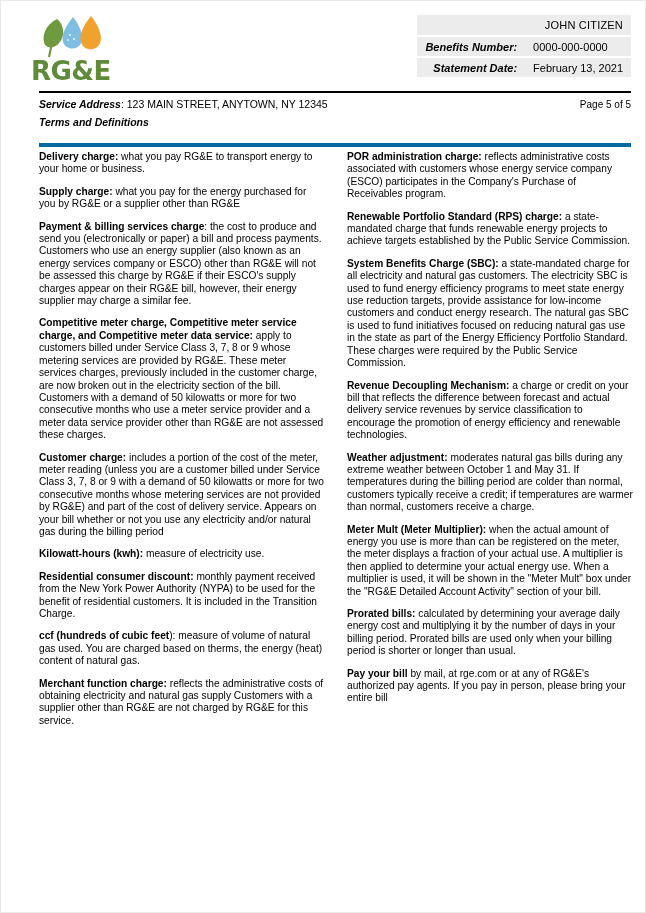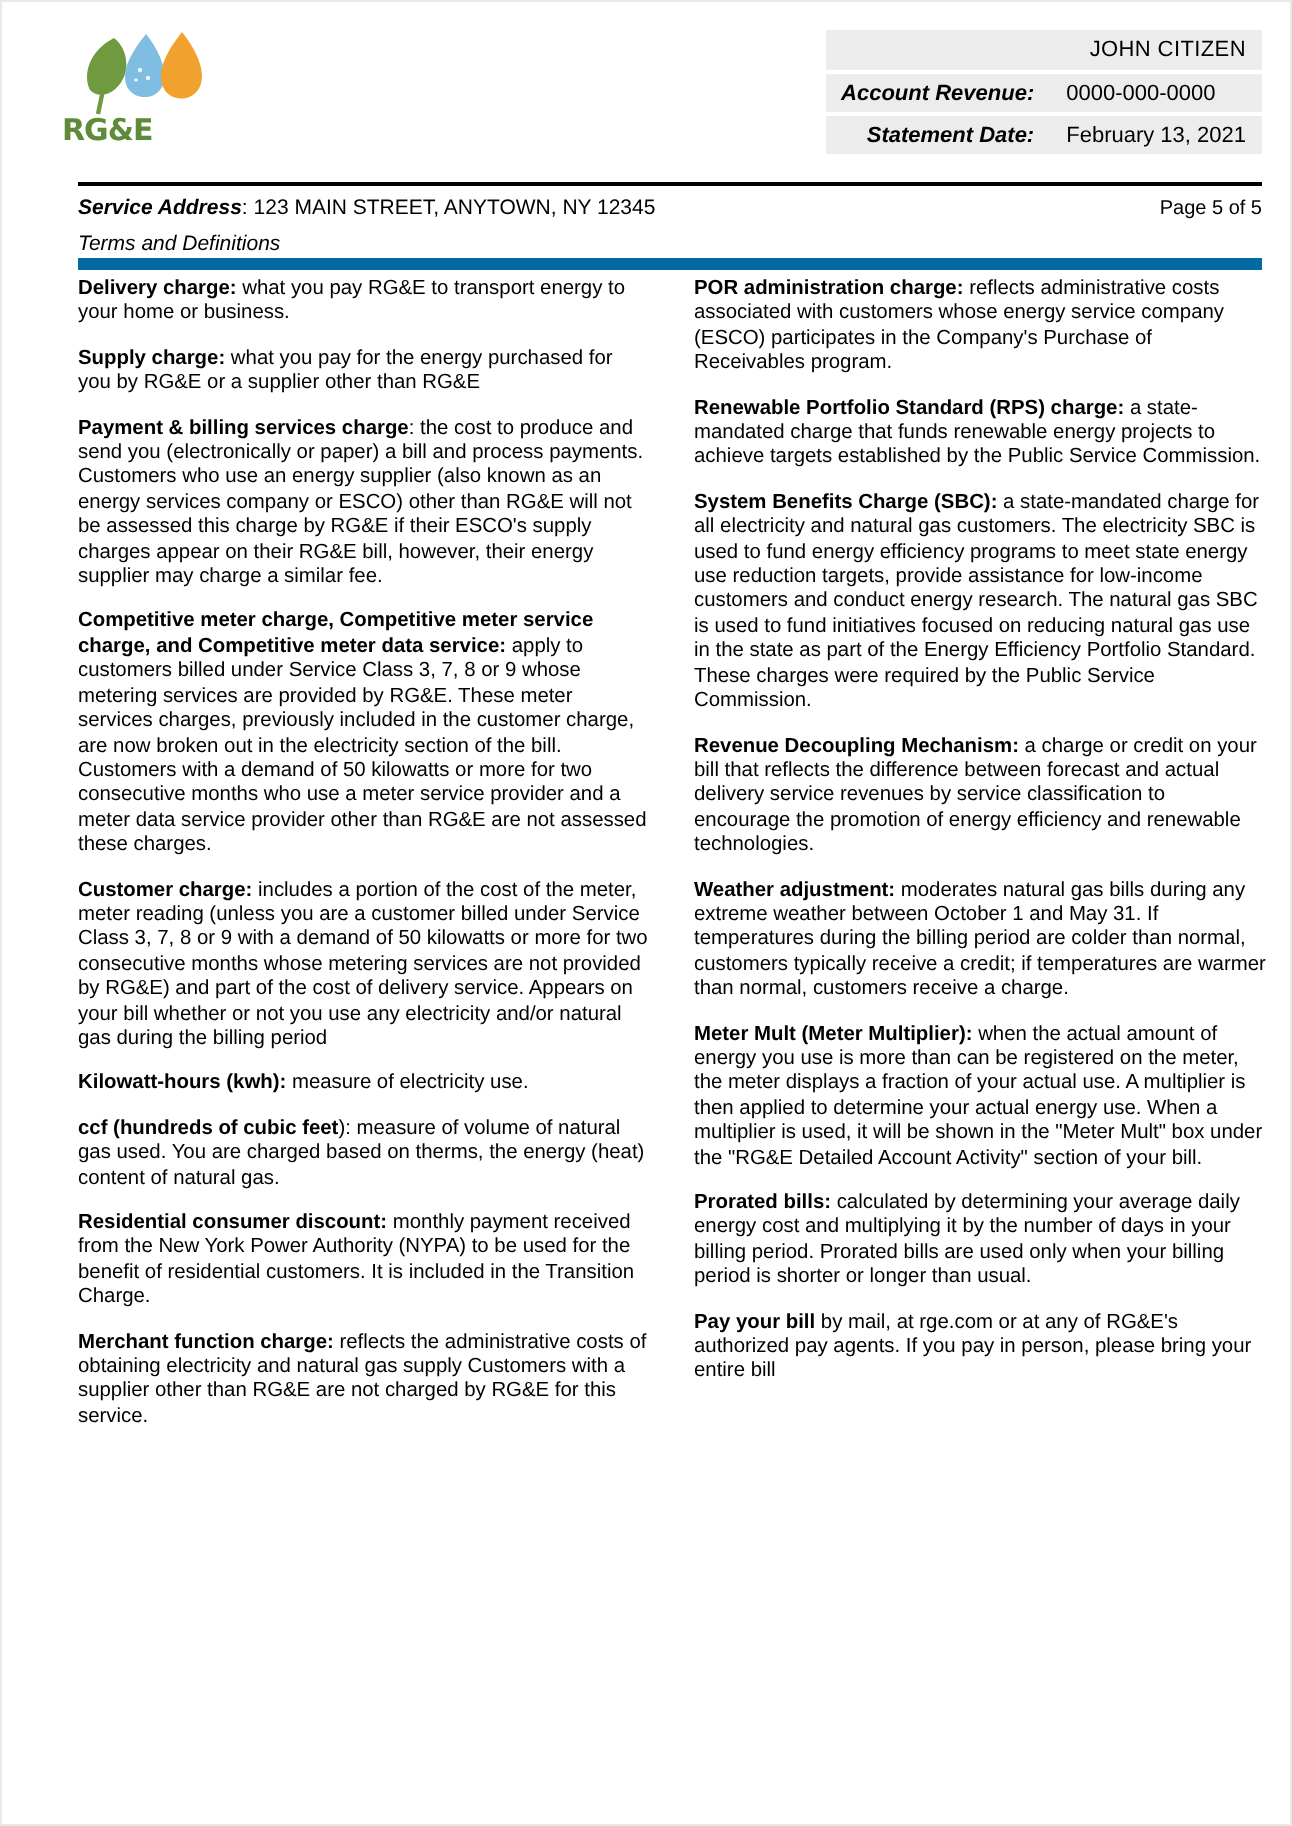--- a/index.html
+++ b/index.html
@@ -42,21 +42,21 @@
   .logo-mark {
     width: 78px;
     height: 46px;
     position: relative;
     margin-left: 6px;
   }
   .logo-mark svg { display: block; }
   .brand-name {
     font-family: "DejaVu Sans", sans-serif;
     font-weight: bold;
-    font-size: 15px;
+    font-size: 26px;
     letter-spacing: -0.5px;
     color: #5f8a39;
     margin-top: -3px;
     margin-left: 2px;
   }
 
   .acct-table {
     width: 188px;
     border-collapse: collapse;
     font-size: 11px;
@@ -106,24 +106,24 @@
   .svc-value { font-weight: normal; }
   .page-num {
     font-size: 10px;
     white-space: nowrap;
   }
 
   
   .terms-head {
     margin: 3px 14px 0 38px;
     font-size: 10.5px;
-    font-weight: normal;
+    font-weight: bold;
     font-style: italic;
-    padding-bottom: 1px;
-    border-bottom: 6px solid #0369a1;
+    padding-bottom: 15px;
+    border-bottom: 4px solid #0369a1;
   }
 
   .columns {
     display: flex;
     margin: 4px 14px 0 38px;
     gap: 22px;
     align-items: flex-start;
   }
   .col {
     width: 286px;
@@ -167,21 +167,21 @@
       </div>
       <div class="brand-name">RG&amp;E</div>
     </div>
 
     <table class="acct-table">
       <tbody>
           <tr>
         <td class="acct-name" colspan="2">JOHN CITIZEN</td>
       </tr>
       <tr>
-        <td class="acct-label">Account Revenue:</td>
+        <td class="acct-label">Benefits Number:</td>
         <td class="acct-value">0000-000-0000</td>
       </tr>
       <tr>
         <td class="acct-label">Statement Date:</td>
         <td class="acct-value">February 13, 2021</td>
       </tr>
     </tbody>
       </table>
   </div>
 
@@ -196,22 +196,22 @@
   <div class="terms-head">Terms and Definitions</div>
 
   <div class="columns">
     <div class="col" id="col-left">
         <div class="term"><span class="t-title">Delivery charge:</span><span class="t-body"> what you pay RG&amp;E to transport energy to your home or business.</span></div>
         <div class="term"><span class="t-title">Supply charge:</span><span class="t-body"> what you pay for the energy purchased for you by RG&amp;E or a supplier other than RG&amp;E</span></div>
         <div class="term"><span class="t-title">Payment &amp; billing services charge</span><span class="t-body">: the cost to produce and send you (electronically or paper) a bill and process payments. Customers who use an energy supplier (also known as an energy services company or ESCO) other than RG&amp;E will not be assessed this charge by RG&amp;E if their ESCO's supply charges appear on their RG&amp;E bill, however, their energy supplier may charge a similar fee.</span></div>
         <div class="term"><span class="t-title">Competitive meter charge, Competitive meter service charge, and Competitive meter data service:</span><span class="t-body"> apply to customers billed under Service Class 3, 7, 8 or 9 whose metering services are provided by RG&amp;E. These meter services charges, previously included in the customer charge, are now broken out in the electricity section of the bill. Customers with a demand of 50 kilowatts or more for two consecutive months who use a meter service provider and a meter data service provider other than RG&amp;E are not assessed these charges.</span></div>
         <div class="term"><span class="t-title">Customer charge:</span><span class="t-body"> includes a portion of the cost of the meter, meter reading (unless you are a customer billed under Service Class 3, 7, 8 or 9 with a demand of 50 kilowatts or more for two consecutive months whose metering services are not provided by RG&amp;E) and part of the cost of delivery service. Appears on your bill whether or not you use any electricity and/or natural gas during the billing period</span></div>
         <div class="term"><span class="t-title">Kilowatt-hours (kwh):</span><span class="t-body"> measure of electricity use.</span></div>
+        <div class="term"><span class="t-title">Residential consumer discount:</span><span class="t-body"> monthly payment received from the New York Power Authority (NYPA) to be used for the benefit of residential customers. It is included in the Transition Charge.</span></div>
         <div class="term"><span class="t-title">ccf (hundreds of cubic feet</span><span class="t-body">): measure of volume of natural gas used. You are charged based on therms, the energy (heat) content of natural gas.</span></div>
-        <div class="term"><span class="t-title">Residential consumer discount:</span><span class="t-body"> monthly payment received from the New York Power Authority (NYPA) to be used for the benefit of residential customers. It is included in the Transition Charge.</span></div>
         <div class="term"><span class="t-title">Merchant function charge:</span><span class="t-body"> reflects the administrative costs of obtaining electricity and natural gas supply Customers with a supplier other than RG&amp;E are not charged by RG&amp;E for this service.</span></div>
       </div>
     <div class="col" id="col-right">
         <div class="term"><span class="t-title">POR administration charge:</span><span class="t-body"> reflects administrative costs associated with customers whose energy service company (ESCO) participates in the Company's Purchase of Receivables program.</span></div>
         <div class="term"><span class="t-title">Renewable Portfolio Standard (RPS) charge:</span><span class="t-body"> a state-mandated charge that funds renewable energy projects to achieve targets established by the Public Service Commission.</span></div>
         <div class="term"><span class="t-title">System Benefits Charge (SBC):</span><span class="t-body"> a state-mandated charge for all electricity and natural gas customers. The electricity SBC is used to fund energy efficiency programs to meet state energy use reduction targets, provide assistance for low-income customers and conduct energy research. The natural gas SBC is used to fund initiatives focused on reducing natural gas use in the state as part of the Energy Efficiency Portfolio Standard. These charges were required by the Public Service Commission.</span></div>
         <div class="term"><span class="t-title">Revenue Decoupling Mechanism:</span><span class="t-body"> a charge or credit on your bill that reflects the difference between forecast and actual delivery service revenues by service classification to encourage the promotion of energy efficiency and renewable technologies.</span></div>
         <div class="term"><span class="t-title">Weather adjustment:</span><span class="t-body"> moderates natural gas bills during any extreme weather between October 1 and May 31. If temperatures during the billing period are colder than normal, customers typically receive a credit; if temperatures are warmer than normal, customers receive a charge.</span></div>
         <div class="term"><span class="t-title">Meter Mult (Meter Multiplier):</span><span class="t-body"> when the actual amount of energy you use is more than can be registered on the meter, the meter displays a fraction of your actual use. A multiplier is then applied to determine your actual energy use. When a multiplier is used, it will be shown in the "Meter Mult" box under the "RG&amp;E Detailed Account Activity" section of your bill.</span></div>
         <div class="term"><span class="t-title">Prorated bills:</span><span class="t-body"> calculated by determining your average daily energy cost and multiplying it by the number of days in your billing period. Prorated bills are used only when your billing period is shorter or longer than usual.</span></div>

